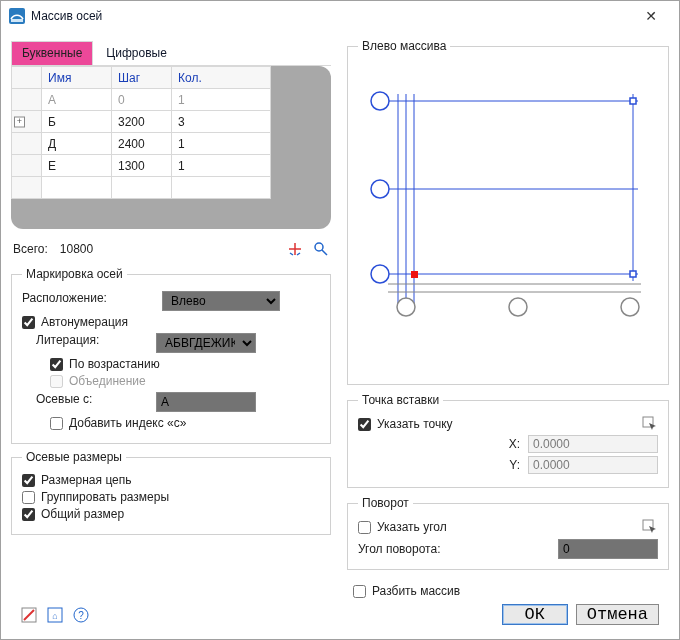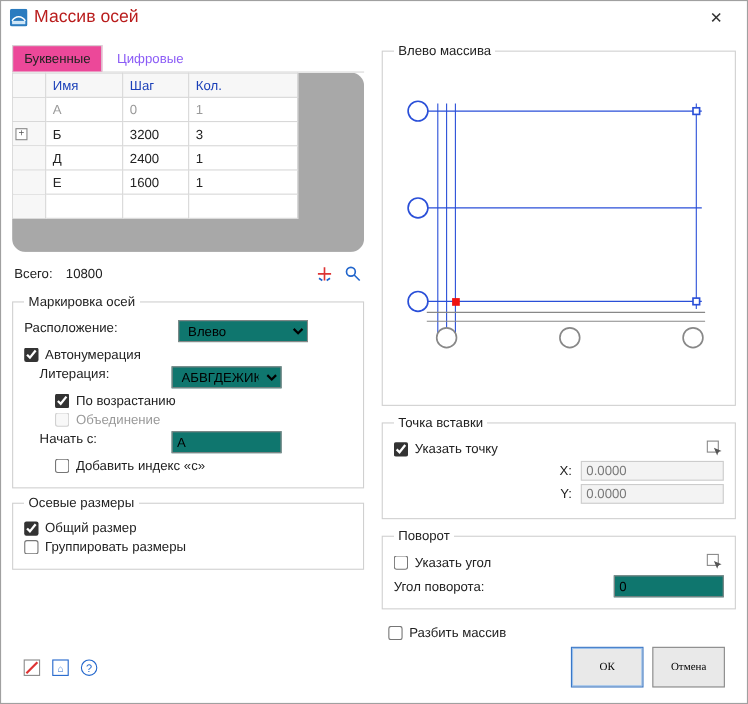--- a/index.html
+++ b/index.html
@@ -1,64 +1,64 @@
 <!DOCTYPE html>
 <html><head>
 <meta charset="utf-8">
 <style>
   html, body { margin:0; padding:0; font-family: "Segoe UI", Tahoma, Arial, sans-serif; font-size:12px; color:#222; background:#fff; }
   .window { width:680px; height:640px; border:1px solid #a0a0a0; background:#fff; box-sizing:border-box; display:flex; flex-direction:column; }
   .titlebar { height:30px; display:flex; align-items:center; justify-content:space-between; padding:0 8px; }
   .titlebar-left { display:flex; align-items:center; gap:6px; }
   .app-icon { width:16px; height:16px; }
-  .title-text { font-size:16px; color:#b91c1c; }
+  .title-text { font-size:12px; color:#0f172a; }
   .close-x { font-size:14px; color:#333; width:40px; text-align:center; padding:6px 0; }
   .client { flex:1; padding:8px 10px 6px 10px; display:flex; flex-direction:column; }
   .columns { display:flex; gap:16px; flex:1; }
   .col-left { width:320px; display:flex; flex-direction:column; }
   .col-right { flex:1; display:flex; flex-direction:column; }
   fieldset { border:1px solid #d0d0d0; border-radius:0; padding:6px 10px 10px 10px; margin:0; }
   legend { padding:0 4px; color:#222; }
   .tabs { display:flex; border-bottom:1px solid #d8d8d8; margin-top:2px; }
   .tab { padding:4px 10px 5px 10px; border:1px solid #d8d8d8; border-bottom:none; background:#ec4899; margin-right:2px; color:#222; }
-  .tab.inactive { color:#8b5cf6; border-color:transparent; border-bottom:none; background:transparent; }
+  .tab.inactive { color:#0f172a; border-color:transparent; border-bottom:none; background:transparent; }
   .grid-wrap { border-right:60px solid #a8a8a8; border-bottom:30px solid #a8a8a8;border-radius:12px; }
   table.grid { border-collapse:collapse; width:100%; background:#fff; }
   table.grid th, table.grid td { border:1px solid #d8d8d8; text-align:left; height:22px; padding:0 6px; box-sizing:border-box; }
   table.grid th { background:#f7f7f7; color:#1a3fb8; font-weight:normal; }
   .rowhdr { background:#f7f7f7; color:#888; width:30px; position:relative; }
   .col-name { width:70px; }
   .col-step { width:60px; }
   .plus-box { position:absolute; left:2px; top:50%; transform:translateY(-50%); width:9px; height:9px; border:1px solid #888; font-size:9px; line-height:7px; text-align:center; color:#555; background:#fff; }
   .total-row { display:flex; align-items:center; justify-content:space-between; margin:12px 2px 10px 2px; }
   .total-left { display:flex; gap:12px; }
   .iconbar { display:flex; gap:10px; align-items:center; }
   .mini-icon { width:16px; height:16px; display:inline-block; }
   .form-row { display:flex; align-items:flex-start; margin:4px 0; }
   .form-label { width:140px; }
   .form-label-sm { width:120px; margin-left:14px; }
-  select.combo, input.text { border:1px solid #888; background:#0f766e; height:20px; box-sizing:border-box; font-family:inherit; font-size:12px; padding:0 4px; }
+  select.combo, input.text { border:1px solid #888; background:#737373; height:20px; box-sizing:border-box; font-family:inherit; font-size:12px; padding:0 4px; }
   select.combo { width:118px; }
   input.text { width:100px; }
   .chk-row { display:flex; align-items:center; gap:6px; margin:3px 0 3px 0; }
   .chk-row.indent2 { margin-left:28px; }
   .chk-row.disabled { color:#9a9a9a; }
   input[type=checkbox] { width:13px; height:13px; margin:0; accent-color:#333; }
   input[type=checkbox][disabled] { accent-color:#aaa; }
   .scheme { flex:1; }
   .scheme svg { width:100%; height:260px; border:none; display:block; }
   .xy-row { display:flex; align-items:center; justify-content:flex-end; gap:8px; margin:3px 0; }
   .xy-label { width:16px; text-align:right; }
   input.ro { width:130px; height:18px; border:1px solid #ccc; background:#f3f3f3; color:#7a7a7a; padding:0 4px; box-sizing:border-box; font-family:inherit; font-size:12px; }
   .pick-icon { margin-left:auto; }
   .wide-text { width:95px; }
   .angle-row { display:flex; align-items:center; gap:12px; margin-top:4px; }
   .footer { display:flex; align-items:center; justify-content:space-between; padding:6px 10px 8px 10px; }
   .footer-left { display:flex; gap:10px; align-items:center; }
-  .btn { min-width:66px; height:37px; border:1px solid #888; background:#e9e9e9; font-family:Liberation Serif, serif; font-size:10px; padding:0 10px; }
+  .btn { min-width:66px; height:21px; border:1px solid #888; background:#e9e9e9; font-family:Liberation Mono, monospace; font-size:17px; padding:0 10px; }
   .btn.primary { border:1px solid #3a78c8; box-shadow:0 0 0 1px #9bc1ec inset; }
   .footer-right { display:flex; gap:8px; }
   .mt8 { margin-top:8px; }
   .mt6 { margin-top:6px; }
 </style>
 </head>
 <body>
 
 <div class="window">
   <div class="titlebar">
@@ -109,21 +109,21 @@
             </tr>
             <tr>
               <td class="rowhdr"></td>
               <td>Д</td>
               <td>2400</td>
               <td>1</td>
             </tr>
             <tr>
               <td class="rowhdr"></td>
               <td>Е</td>
-              <td>1600</td>
+              <td>1300</td>
               <td>1</td>
             </tr>
             <tr>
               <td class="rowhdr"></td>
                   <td></td>
                   <td></td>
                   <td></td>
             </tr>
           </tbody>
             </table>
@@ -166,38 +166,42 @@
           </div>
           <div class="chk-row indent2">
             <input type="checkbox" checked="" style="">
             <span>По возрастанию</span>
           </div>
           <div class="chk-row indent2 disabled">
             <input type="checkbox" disabled="" style="">
             <span>Объединение</span>
           </div>
           <div class="form-row">
-            <span class="form-label-sm">Начать с:</span>
+            <span class="form-label-sm">Осевые с:</span>
             <input class="text" value="А" style="">
           </div>
           <div class="chk-row indent2">
             <input type="checkbox" style="">
             <span>Добавить индекс «с»</span>
           </div>
         </fieldset>
 
         <fieldset class="mt6">
           <legend>Осевые размеры</legend>
           <div class="chk-row">
             <input type="checkbox" checked="" style="">
-            <span>Общий размер</span>
+            <span>Размерная цепь</span>
           </div>
           <div class="chk-row">
             <input type="checkbox" style="">
             <span>Группировать размеры</span>
+          </div>
+          <div class="chk-row">
+            <input type="checkbox" checked="" style="">
+            <span>Общий размер</span>
           </div>
         </fieldset>
       </div>
 
       <div class="col-right">
         <fieldset class="scheme">
           <legend>Влево массива</legend>
           <svg viewBox="0 0 300 260">
 
             <g stroke="#2a4fd8" stroke-width="1">

